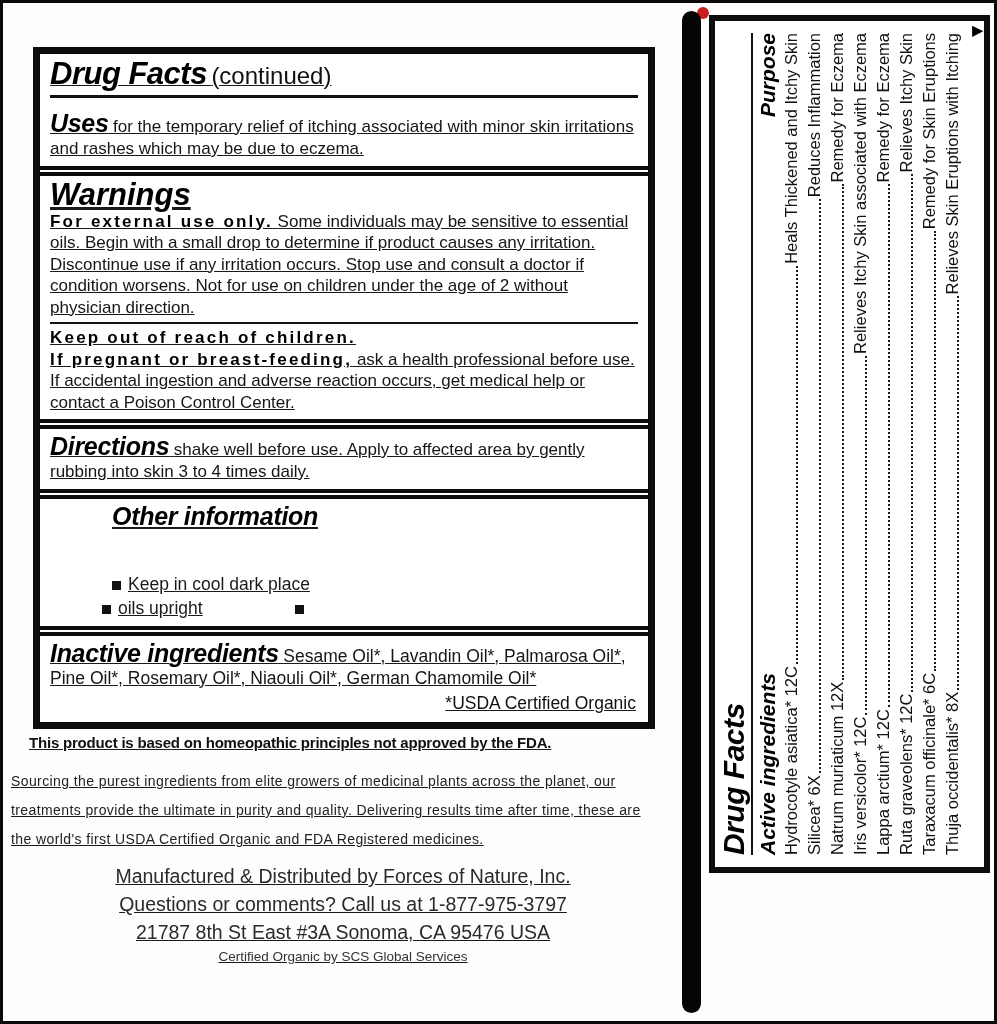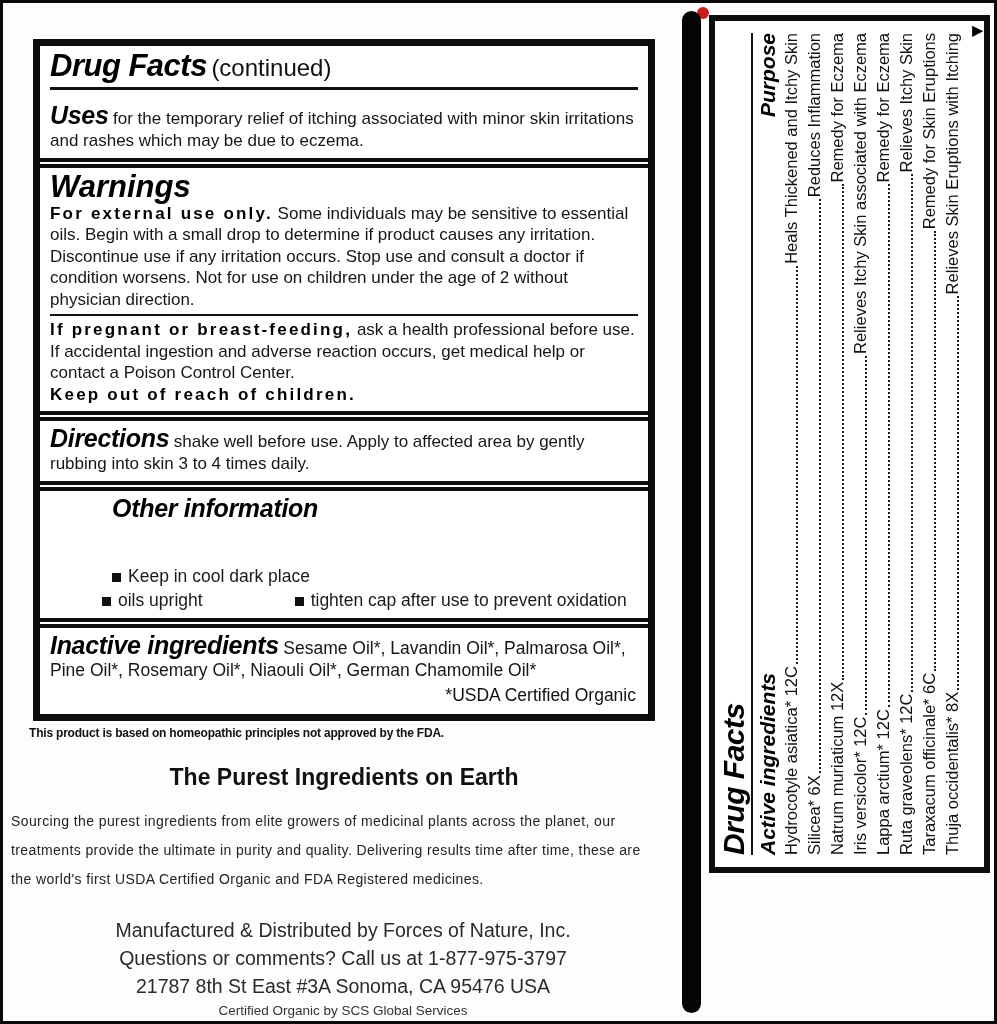--- a/index.html
+++ b/index.html
@@ -4,21 +4,21 @@
 <style>
   * { margin:0; padding:0; box-sizing:border-box; }
   html,body { background:#e8e8e8; }
   body { font-family:"Liberation Sans", sans-serif; color:#1a1a1a; }
   .page {
     position:relative; width:997px; height:1024px; margin:0 auto;
     background:#fdfdfd; border:3px solid #0a0a0a; overflow:hidden;
   }
 
   
-  .left-col { position:absolute; left:0; top:4px; width:672px; padding:32px 10px 0 30px; }
+  .left-col { position:absolute; left:0; top:12px; width:672px; padding:32px 10px 0 30px;text-decoration:underline; }
 
   .facts-box { width:622px; border:7px solid #0d0d0d; background:#fff; }
   .sect { padding:3px 10px 6px 10px; background:#fff; }
   .divider { height:10px; background:linear-gradient(#0d0d0d 0 4px, #ffffff 4px 6px, #0d0d0d 6px 10px); }
   .thin-rule { border-top:3px solid #111; margin:3px 0 2px 0; }
   .thin-rule-warn { border-top:2px solid #111; margin:4px 0 3px 0; }
 
   .df-title-line { padding-top:2px; }
   .df-title { font-size:31px; font-weight:bold; font-style:italic; letter-spacing:-0.5px; color:#000; }
   .df-cont { font-size:24px; color:#111; }
@@ -31,26 +31,26 @@
   .other-row1 { display:flex; align-items:baseline;flex-direction:column; }
   .other-row1 .sect-head { flex:0 0 auto; }
   .other-b1 { margin-left:62px;margin-top:42px; }
   .other-row2 { display:flex; padding:1px 4px 0 52px; }
   .other-b3 { margin-left:92px; }
   .bullet { display:inline-block; width:9px; height:9px; background:#111; margin-right:7px; }
   .bullet-item { font-size:17.5px; line-height:23px; white-space:nowrap; }
 
   .inactive-foot { text-align:right; font-size:17.5px; padding:4px 2px 2px 0; color:#111; }
 
-  .fda-line { margin-top:5px; margin-left:-4px; width:636px; font-size:12px; font-weight:bold; letter-spacing:-0.2px; color:#111; }
+  .fda-line { margin-top:5px; margin-left:-4px; width:636px; font-size:15px; font-weight:bold; letter-spacing:-0.2px; color:#111; }
 
   .purest-head { margin-top:24px; width:622px; text-align:center; font-size:23px; font-weight:bold; color:#111; }
   .purest-body { margin-top:16px; margin-left:-22px; width:652px; font-size:14px; line-height:29px; letter-spacing:0.4px; color:#222; }
 
-  .contact { margin-top:22px; width:600px; margin-left:10px; text-align:center; font-size:19.5px; line-height:28px; color:#2a2a2a; }
+  .contact { margin-top:8px; width:600px; margin-left:10px; text-align:center; font-size:19.5px; line-height:28px; color:#2a2a2a; }
   .certifier { width:600px; margin-left:10px; text-align:center; font-size:13.5px; margin-top:3px; color:#333; }
 
   
   .center-bar { position:absolute; left:679px; top:8px; width:19px; height:1002px; background:#050505; border-radius:10px; z-index:2; }
   .red-dot { position:absolute; left:694px; top:4px; width:12px; height:12px; border-radius:50%; background:#c81e1e; z-index:1; }
 
   
   .rot-holder {
     position:absolute; left:706px; top:12px; width:858px; height:281px;
     transform-origin:0 0; transform:rotate(-90deg) translateX(-858px);
@@ -91,61 +91,60 @@
       <div class="divider"></div>
 
       <div class="sect">
         <span class="warn-head">Warnings</span>
         <div class="body-txt">
           <span class="bold-spaced">For external use only.</span>
           <span>Some individuals may be sensitive to essential oils. Begin with a small drop to determine if product causes any irritation. Discontinue use if any irritation occurs. Stop use and consult a doctor if condition worsens. Not for use on children under the age of 2 without physician direction.</span>
         </div>
         <div class="thin-rule-warn"></div>
         <div class="body-txt">
+          <span class="bold-spaced">Keep out of reach of children.</span>
+        </div>
+        <div class="body-txt">
           <span class="bold-spaced">If pregnant or breast-feeding,</span>
           <span>ask a health professional before use. If accidental ingestion and adverse reaction occurs, get medical help or contact a Poison Control Center.</span>
-        </div>
-        <div class="body-txt">
-          <span class="bold-spaced">Keep out of reach of children.</span>
         </div>
       </div>
 
       <div class="divider"></div>
 
       <div class="sect">
         <span class="sect-head">Directions</span>
         <span class="body-txt"> <span>shake well before use. Apply to affected area by gently rubbing into skin 3 to 4 times daily.</span></span>
       </div>
 
       <div class="divider"></div>
 
       <div class="sect">
         <div class="other-row1">
           <span class="sect-head">Other information</span>
           <span class="bullet-item other-b1"><span class="bullet"></span><span>Keep in cool dark place</span></span>
         </div>
         <div class="other-row2">
           <span class="bullet-item"><span class="bullet"></span><span>oils upright</span></span>
-          <span class="bullet-item other-b3"><span class="bullet"></span><span>tighten cap after use to prevent oxidation</span></span>
+          <span class="bullet-item other-b3"><span class="bullet"></span></span>
         </div>
       </div>
 
       <div class="divider"></div>
 
       <div class="sect">
         <span class="sect-head">Inactive ingredients</span>
         <span class="body-txt" style="font-size:17.5px"> <span>Sesame Oil*, Lavandin Oil*, Palmarosa Oil*, Pine Oil*, Rosemary Oil*, Niaouli Oil*, German Chamomile Oil*</span></span>
         <div class="inactive-foot">*USDA Certified Organic</div>
       </div>
 
     </div>
 
     <div class="fda-line">This product is based on homeopathic principles not approved by the FDA.</div>
 
-    <div class="purest-head">The Purest Ingredients on Earth</div>
     <div class="purest-body">Sourcing the purest ingredients from elite growers of medicinal plants across the planet, our treatments provide the ultimate in purity and quality. Delivering results time after time, these are the world's first USDA Certified Organic and FDA Registered medicines.</div>
 
     <div class="contact">
 
     <div class="contact-line">Manufactured &amp; Distributed by Forces of Nature, Inc.</div>
         <div class="contact-line">Questions or comments? Call us at 1-877-975-3797</div>
         <div class="contact-line">21787 8th St East #3A  Sonoma, CA 95476  USA</div>
       </div>
     <div class="certifier">Certified Organic by SCS Global Services</div>
 

